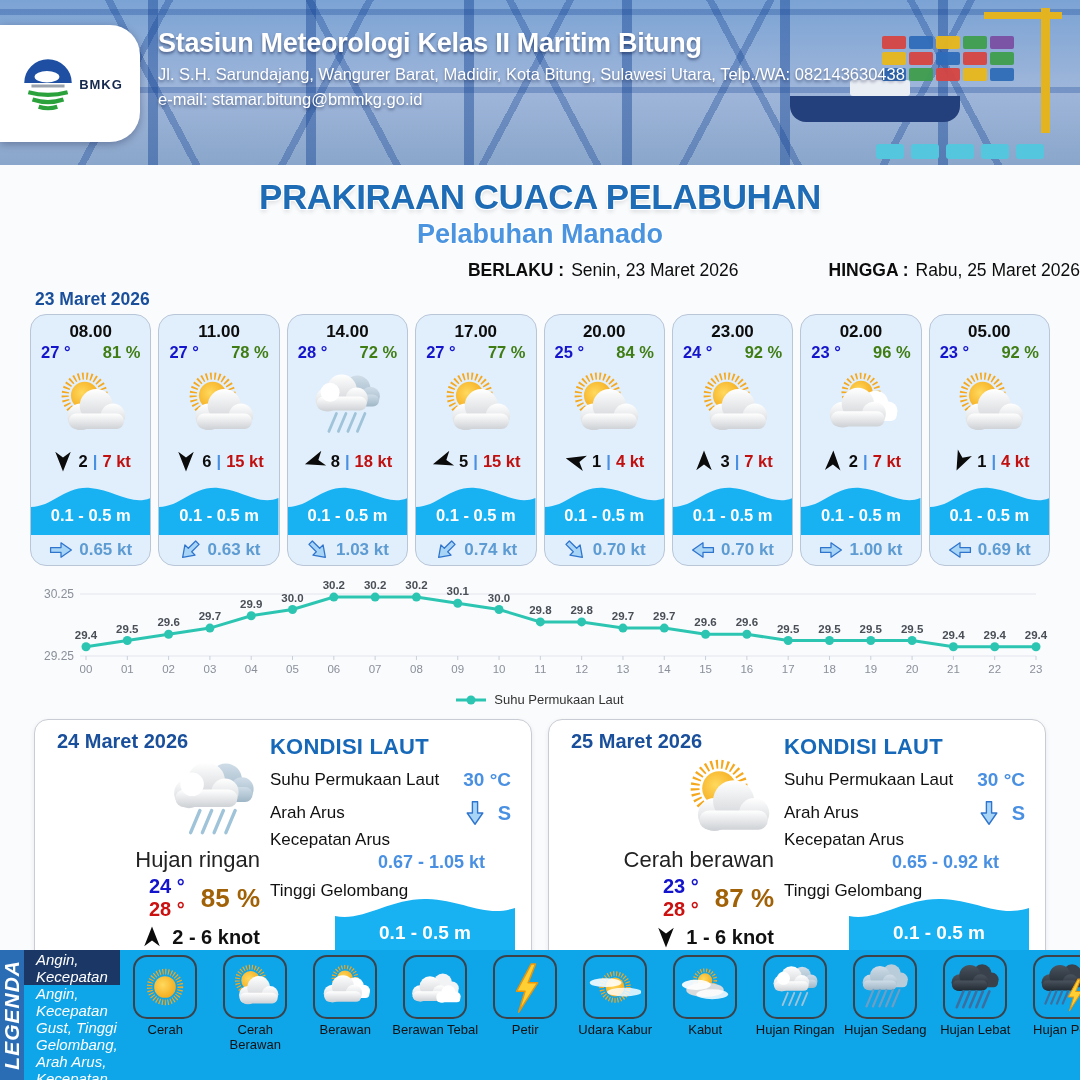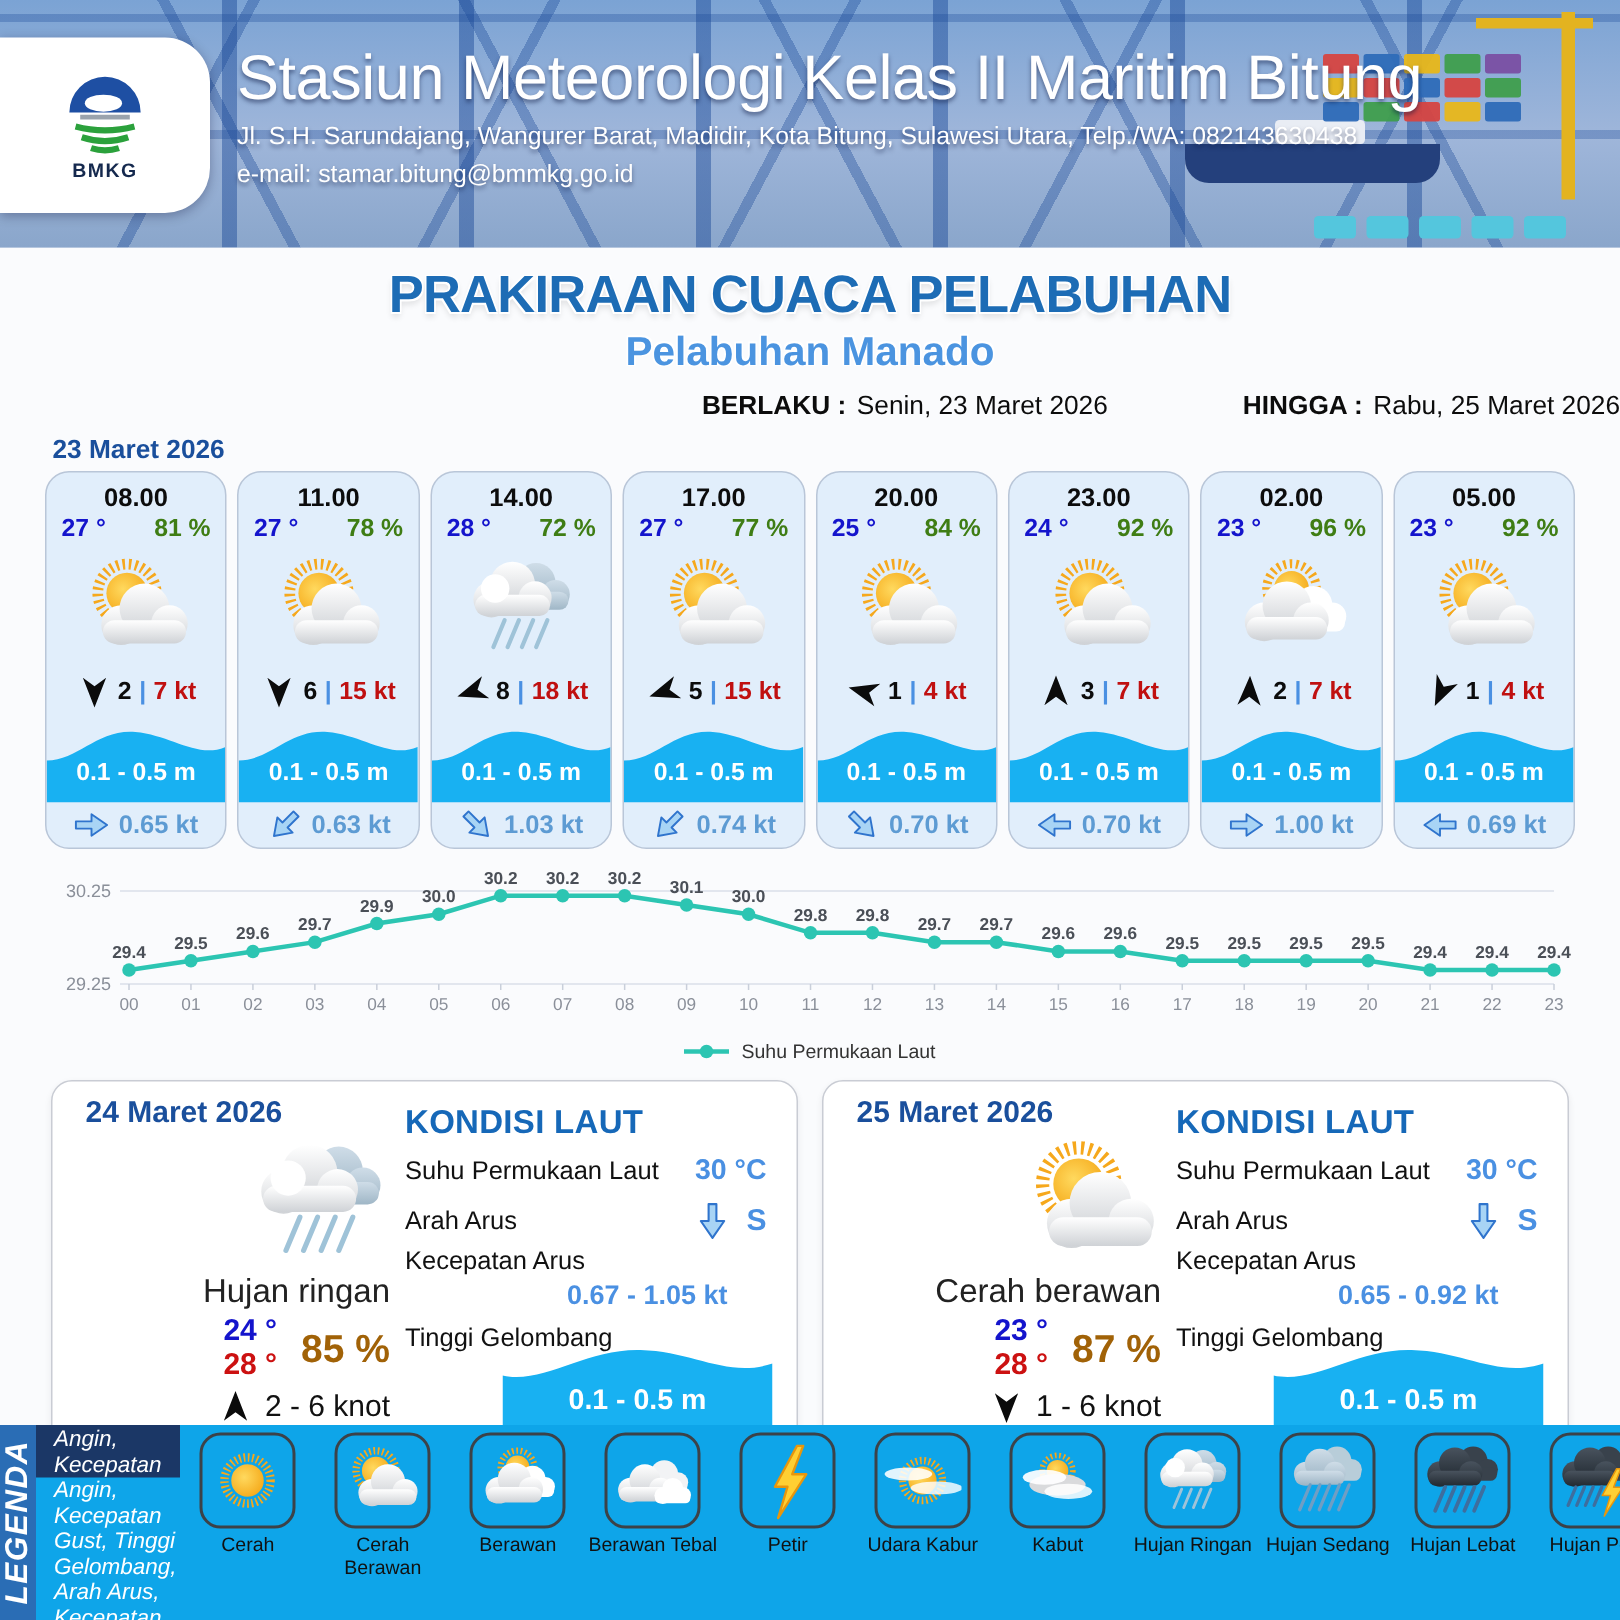--- a/index.html
+++ b/index.html
@@ -19,27 +19,27 @@
       repeating-linear-gradient(-62deg, transparent 0 170px, rgba(23,70,150,.35) 170px 177px);}
   .containers{position:absolute;right:66px;top:36px;display:grid;grid-template-columns:repeat(5,24px);gap:3px;}
   .containers div{width:24px;height:13px;border-radius:2px;opacity:.95}
   .crane-v{position:absolute;right:30px;top:8px;width:9px;height:125px;background:#e3b320;}
   .crane-h{position:absolute;right:18px;top:12px;width:78px;height:7px;background:#e3b320;}
   .ship{position:absolute;right:120px;top:96px;width:170px;height:26px;background:#24407c;border-radius:0 0 16px 16px;}
   .ship-top{position:absolute;right:170px;top:80px;width:60px;height:16px;background:#e9edf4;border-radius:3px;}
   .seats{position:absolute;right:36px;bottom:6px;display:flex;gap:7px;}
   .seats div{width:28px;height:15px;background:#54c6dd;border-radius:3px;}
   .logo-pod{position:absolute;left:0;top:25px;width:140px;height:117px;background:#fff;
-    border-radius:0 30px 30px 0;display:flex;flex-direction:column;align-items:center;
+    border-radius:0 30px 30px 0;display:flex;flex-direction:row;align-items:center;
     justify-content:center;box-shadow:0 2px 8px rgba(0,0,40,.3);z-index:3;}
   .logo-label{font-size:13px;font-weight:bold;color:#15294e;letter-spacing:1px;margin-top:1px;}
   .hd-text{position:absolute;left:158px;top:24px;color:#fff;z-index:2;
     text-shadow:0 2px 3px rgba(10,20,60,.5);}
   .hd-agency{font-size:17.5px;font-weight:bold;letter-spacing:.2px;}
-  .hd-station{font-size:42px;font-weight:normal;margin-top:4px;letter-spacing:-.3px;}
+  .hd-station{font-size:27px;font-weight:bold;margin-top:4px;letter-spacing:-.3px;}
   .hd-addr,.hd-mail{font-size:16.5px;margin-top:6px;}
 
   
   .title-wrap{text-align:center;padding-top:12px;}
   .title-main{font-size:35px;font-weight:bold;letter-spacing:-.5px;color:#1d6cb5;
     text-shadow:-1px -1px 0 #fff,1px -1px 0 #fff,-1px 1px 0 #fff,1px 1px 0 #fff,0 3px 4px rgba(0,0,0,.12);}
   .title-sub{font-size:27px;font-weight:bold;color:#4b94e0;margin-top:2px;
     text-shadow:-1px -1px 0 #fff,1px -1px 0 #fff,-1px 1px 0 #fff,1px 1px 0 #fff;}
   .valid-row{display:flex;justify-content:flex-end;gap:90px;margin-top:10px;font-size:17.5px;color:#0c0c0c;}
   .valid-row b{font-weight:bold;margin-right:7px;}
@@ -71,21 +71,21 @@
     position:relative;display:flex;box-shadow:0 2px 5px rgba(0,0,40,.08);}
   .d-left{width:225px;display:flex;flex-direction:column;align-items:flex-end;padding-top:10px;}
   .d-date{align-self:flex-start;margin-left:22px;font-size:20px;font-weight:bold;color:#1a4f9c;}
   .d-icon{height:96px;display:flex;align-items:center;justify-content:center;}
   .d-cond{font-size:22px;color:#222;margin-top:0px;}
   .d-temps{display:flex;align-items:center;gap:16px;margin-top:2px;}
   .d-tcol{display:flex;flex-direction:column;line-height:1.15;}
   .d-tmin{color:#1414cc;font-size:20px;font-weight:bold;}
   .d-tmax{color:#cc1111;font-size:20px;font-weight:bold;}
   .d-hum{color:#a16207;font-size:26px;font-weight:bold;}
-  .d-wind{display:flex;align-items:center;gap:8px;margin-top:4px;font-size:20px;font-weight:normal;color:#111;}
+  .d-wind{display:flex;align-items:center;gap:8px;margin-top:4px;font-size:20px;font-weight:bold;color:#111;}
   .d-gust{color:#c01010;font-size:20px;font-weight:bold;margin-top:2px;}
   .d-right{flex:1;padding:14px 20px 0 10px;position:relative;}
   .d-sea-h{font-size:22px;font-weight:bold;color:#1668b8;letter-spacing:.2px;}
   .d-row{display:flex;justify-content:space-between;align-items:center;margin-top:9px;font-size:17px;color:#111;}
   .d-val{color:#4a90e2;font-weight:bold;font-size:19px;}
   .d-dirval{display:flex;align-items:center;gap:10px;color:#4a90e2;font-weight:bold;font-size:20px;}
   .d-speedval{text-align:right;color:#4a90e2;font-weight:bold;font-size:18px;margin-top:2px;padding-right:26px;}
   .d-waverow{margin-top:8px;font-size:17px;color:#111;}
   .d-wavebadge{position:absolute;right:16px;bottom:12px;width:180px;height:64px;}
   .d-wavebadge svg{position:absolute;inset:0;width:100%;height:100%;}

